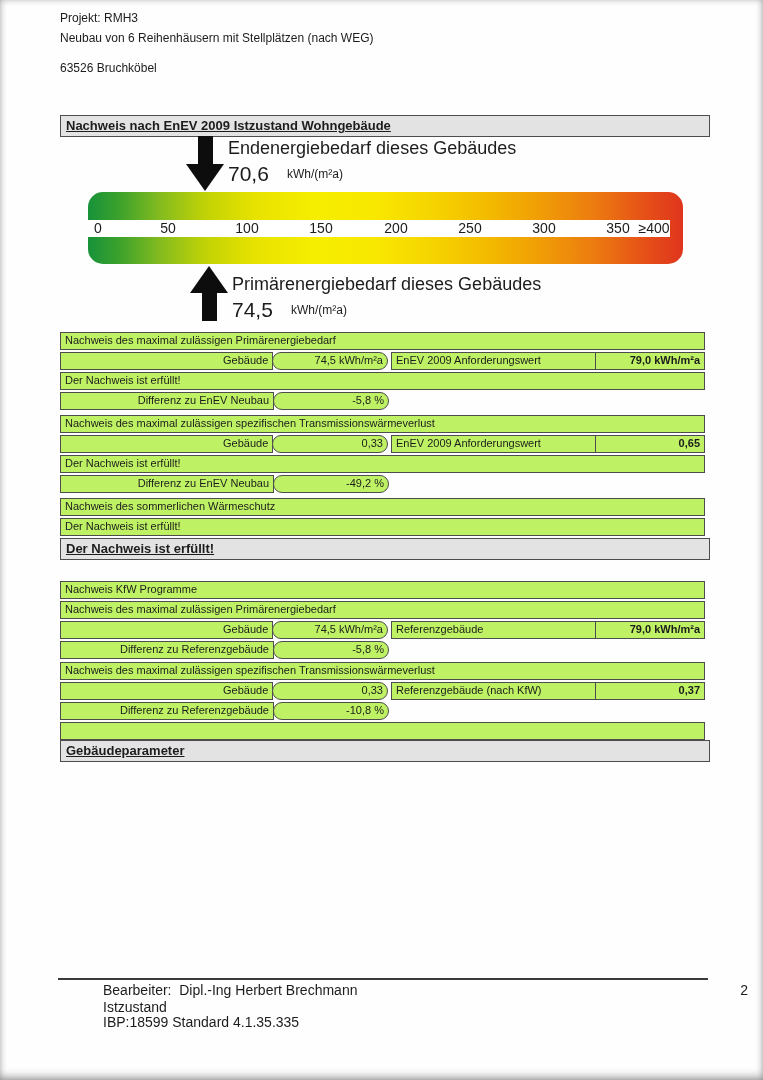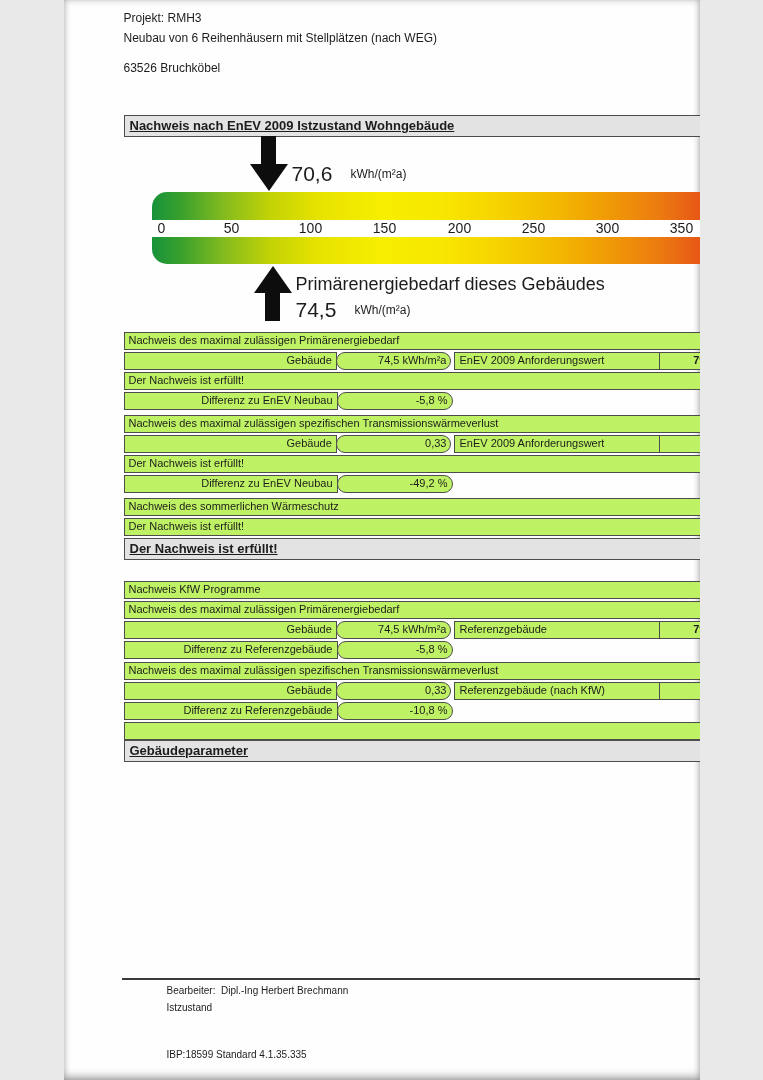--- a/index.html
+++ b/index.html
@@ -1,17 +1,17 @@
 <!DOCTYPE html>
 <html><head>
 <meta charset="utf-8">
 <style>
   html,body{margin:0;padding:0;background:#e9e9e9;}
   .page{
-    position:relative;width:636px;height:1080px;background:#fefefe;
+    position:relative;width:763px;height:1080px;background:#fefefe;
     font-family:"Liberation Sans","DejaVu Sans",sans-serif;color:#1c1c1c;
     overflow:hidden;margin:0 auto;
     box-shadow:inset 0 -6px 8px -3px rgba(110,110,110,.65),
                inset -4px 0 6px -3px rgba(140,140,140,.45),
                inset 4px 0 6px -3px rgba(150,150,150,.35),
                inset 0 4px 6px -3px rgba(160,160,160,.35);
   }
   .abs{position:absolute;}
   
   .hdr{font-size:12px;line-height:20px;}
@@ -49,37 +49,38 @@
     border:1px solid #4d4d4d;background:#bef264;height:16px;line-height:15px;
     font-size:11px;padding:0 4px;box-sizing:content-box;white-space:nowrap;overflow:hidden;
   }
   .c-full{flex:1;}
   .c1{width:204px;text-align:right;}
   .c2{width:106px;text-align:right;margin-left:-1px;border-radius:9px;}
   .c3{width:196px;margin-left:3px;}
   .c4{width:100px;text-align:right;margin-left:-1px;font-weight:bold;}
   
   .f-rule{left:58px;top:978px;width:650px;border-top:2px solid #3a3a3a;height:0;}
-  .f-txt{font-size:10px;line-height:15px;white-space:pre-wrap;padding-left:43px;}
+  .f-txt{font-size:14px;line-height:15px;white-space:pre-wrap;padding-left:43px;}
 </style>
 </head>
 <body>
 
 <div class="page">
 
   <div class="abs hdr" style="left:60px;top:8px;">Projekt: RMH3</div>
   <div class="abs hdr" style="left:60px;top:28px;">Neubau von 6 Reihenhäusern mit Stellplätzen (nach WEG)</div>
   <div class="abs hdr" style="left:60px;top:58px;">63526 Bruchköbel</div>
 
   <div class="abs bar-box" style="top:115px;">Nachweis nach EnEV 2009 Istzustand Wohngebäude</div>
 
   <div class="abs arrow" style="left:186px;top:136px;">
     <div class="stem"></div>
     <div class="head-down"></div>
   </div>
+  <div class="abs e-label" style="left:228px;top:138px;">Endenergiebedarf dieses Gebäudes</div>
   <div class="abs e-value" style="left:228px;top:162px;">70,6</div>
   <div class="abs e-unit" style="left:287px;top:167px;">kWh/(m²a)</div>
 
   <div class="abs scale">
     <div class="scale-strip">
       <span class="tick t0">0</span>
       <span class="tick t1">50</span>
       <span class="tick t2">100</span>
       <span class="tick t3">150</span>
       <span class="tick t4">200</span>
@@ -184,15 +185,15 @@
       <div class="cell c-full"></div>
     </div>
   </div>
 
   <div class="abs bar-box" style="top:740px;">Gebäudeparameter</div>
 
   <div class="abs f-rule"></div>
   <div class="abs f-txt" style="left:60px;top:983px;">Bearbeiter:  Dipl.-Ing Herbert Brechmann</div>
   <div class="abs f-txt" style="left:660px;top:983px;width:45px;text-align:right;">2</div>
   <div class="abs f-txt" style="left:60px;top:1000px;">Istzustand</div>
-  <div class="abs f-txt" style="left:60px;top:1015px;margin-top:32px;">IBP:18599 Standard 4.1.35.335</div>
+  <div class="abs f-txt" style="left:60px;top:1015px;">IBP:18599 Standard 4.1.35.335</div>
 
 </div>
 
 </body></html>

